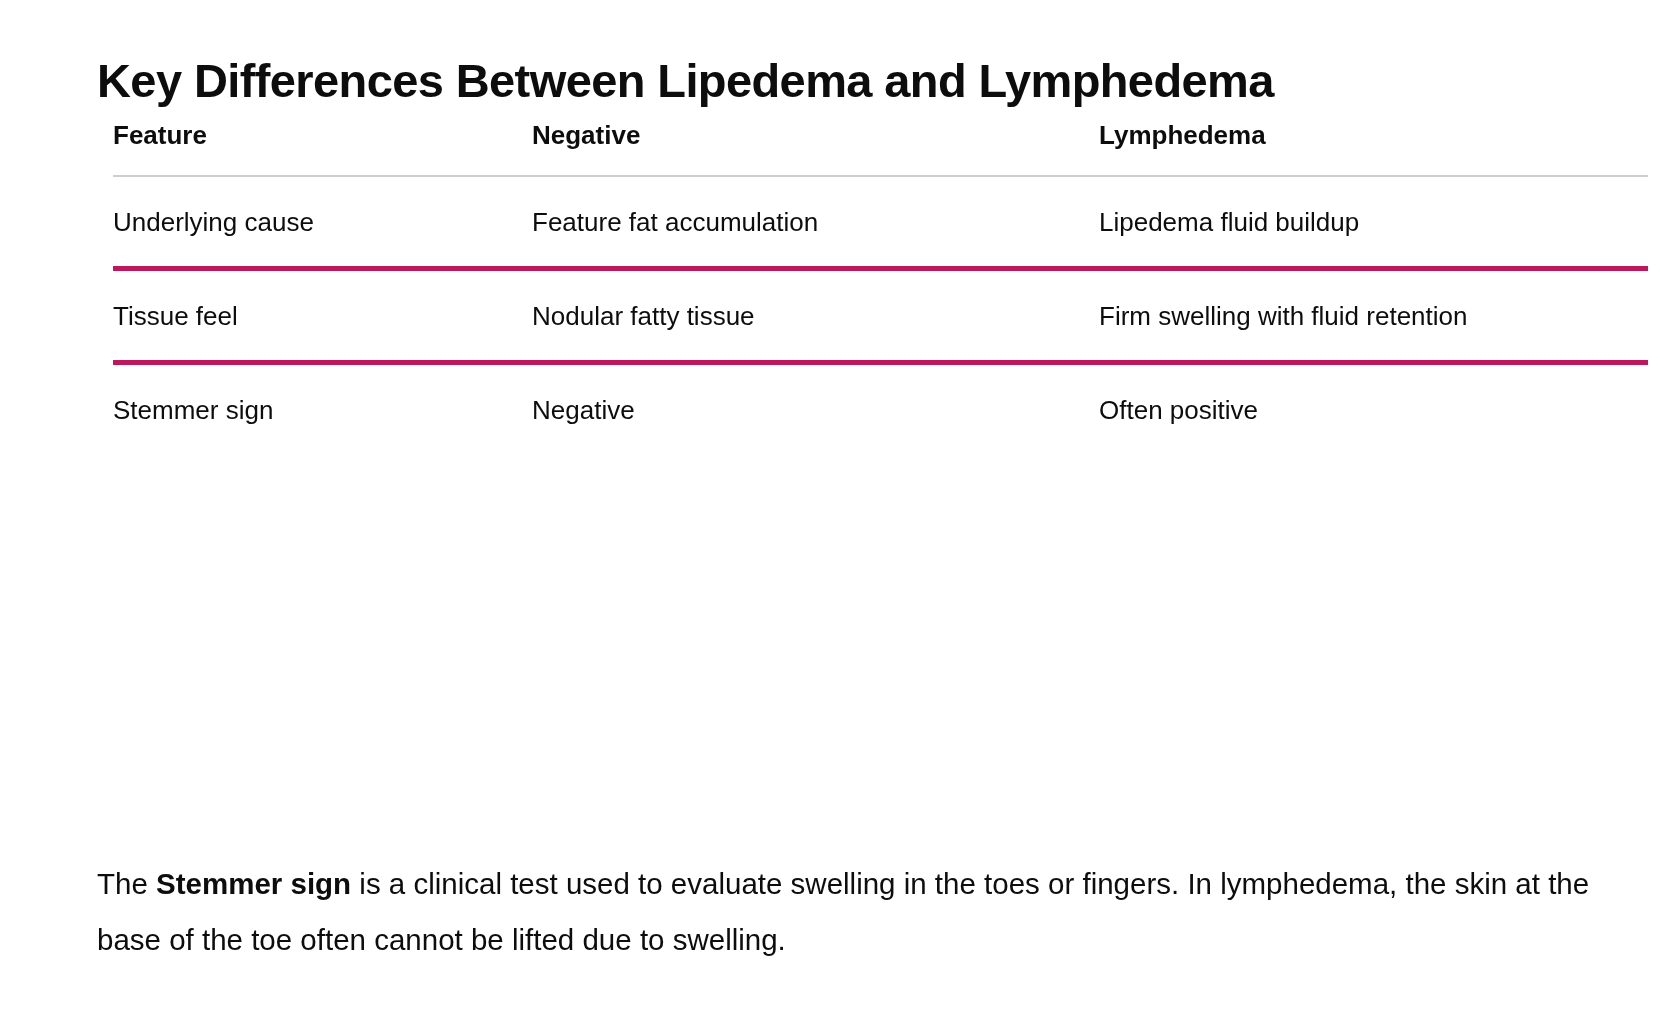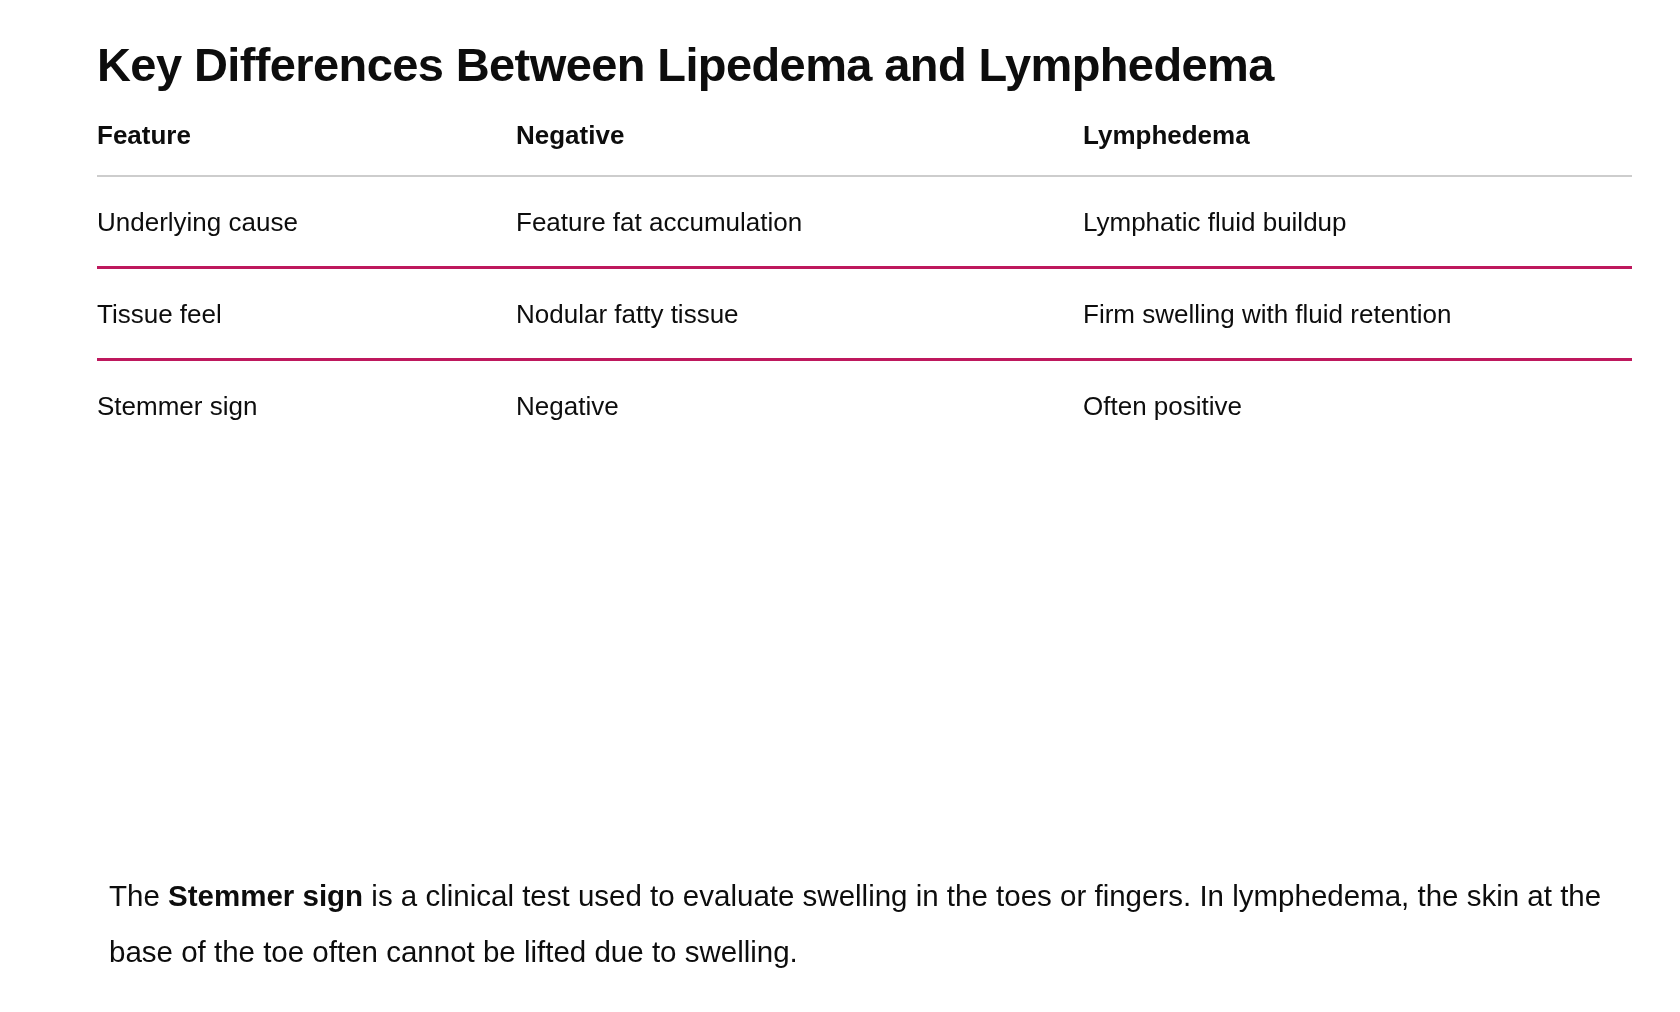--- a/index.html
+++ b/index.html
@@ -16,31 +16,31 @@
     }
     .content {
       position: absolute;
       left: 97px;
       top: 0;
       width: 1535px;
     }
     .title {
       position: absolute;
       left: 0;
-      top: 36px;
+      top: 52px;
       margin: 0;
       font-size: 47px;
       font-weight: 700;
       letter-spacing: -0.6px;
       line-height: 58px;
       white-space: nowrap;
     }
     table.cmp {
       position: absolute;
-      left: 0;
+      left: 16px;
       top: 118px;
       width: 1535px;
       border-collapse: collapse;
       table-layout: fixed;
     }
     table.cmp th {
       text-align: left;
       font-size: 26px;
       font-weight: 700;
       height: 57px;
@@ -50,35 +50,35 @@
       border-bottom: 2px solid #cdcdcd;
       white-space: nowrap;
     }
     table.cmp td {
       font-size: 26px;
       font-weight: 400;
       height: 89px;
       padding: 0;
       line-height: 34px;
       vertical-align: middle;
-      border-bottom: 3px solid #be185d;
+      border-bottom: 5px solid #be185d;
       white-space: nowrap;
     }
     table.cmp tr:last-child td {
       border-bottom: none;
     }
     col.c1 { width: 419px; }
     col.c2 { width: 567px; }
     col.c3 { width: 549px; }
     .para {
       position: absolute;
       left: 0;
       top: 856px;
       width: 1535px;
-      margin: 12px;
+      margin: 0;
       font-size: 29.5px;
       line-height: 56px;
       font-weight: 400;
     }
     .para strong { font-weight: 700; }
   </style>
 </head>
 <body>
 
 <div class="content">
@@ -94,21 +94,21 @@
       <tr>
         <th>Feature</th>
         <th>Negative</th>
         <th>Lymphedema</th>
       </tr>
     </thead>
     <tbody>
       <tr>
         <td>Underlying cause</td>
         <td>Feature fat accumulation</td>
-        <td>Lymphatic fluid buildup</td>
+        <td>Lipedema fluid buildup</td>
       </tr>
       <tr>
         <td>Tissue feel</td>
         <td>Nodular fatty tissue</td>
         <td>Firm swelling with fluid retention</td>
       </tr>
       <tr>
         <td>Stemmer sign</td>
         <td>Negative</td>
         <td>Often positive</td>

